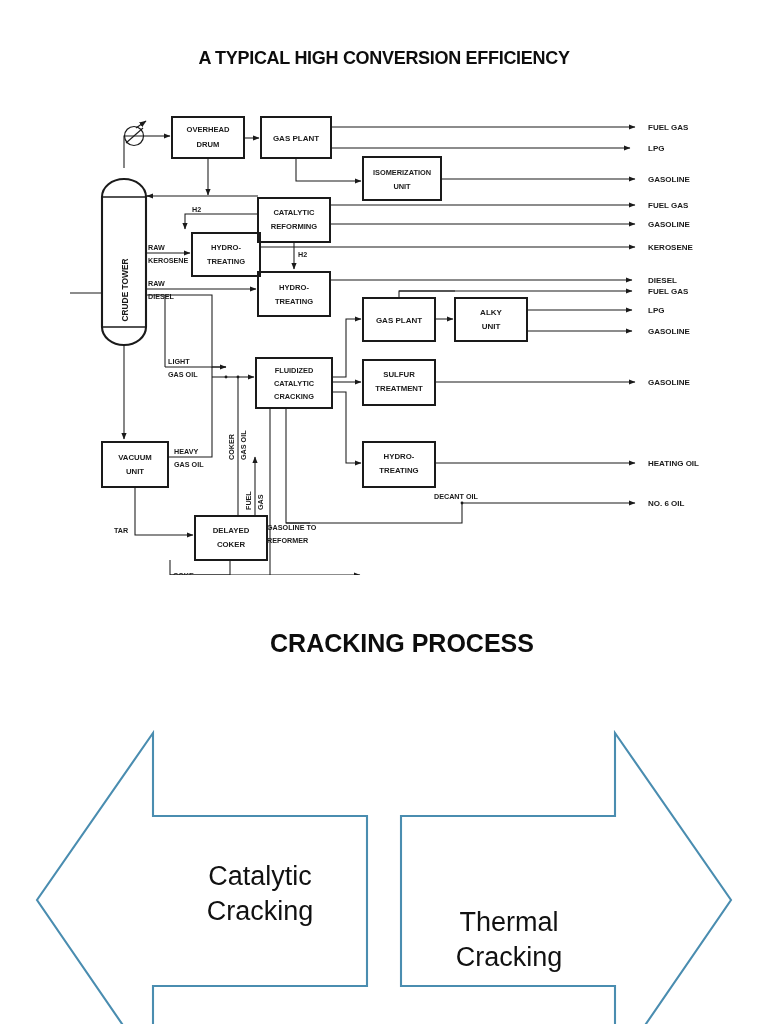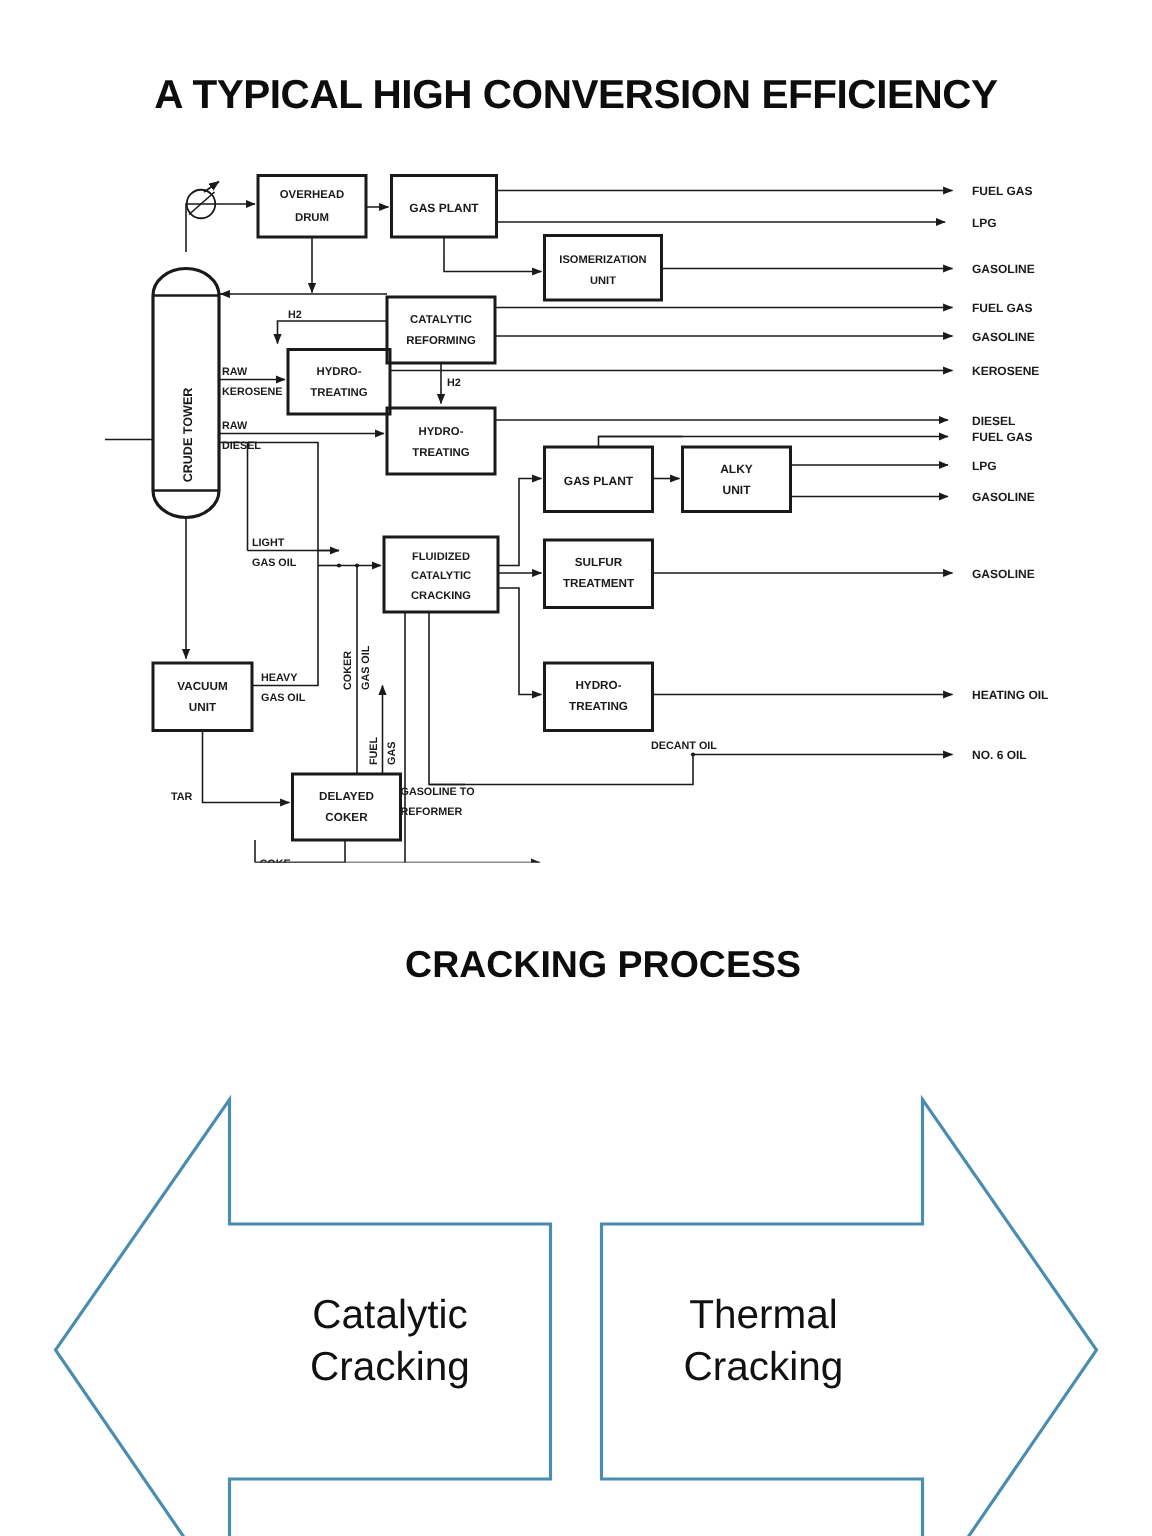--- a/index.html
+++ b/index.html
@@ -15,21 +15,21 @@
     position: relative;
     width: 768px;
     height: 1024px;
     background: #ffffff;
   }
   .title-main {
     position: absolute;
     left: 0; right: 0;
     top: 48px;
     text-align: center;
-    font-size: 27px;
+    font-size: 18px;
     font-weight: bold;
     letter-spacing: -0.3px;
     color: #0d0d0d;
     font-family: "Liberation Sans", sans-serif;
     white-space: nowrap;
   }
   .title-sub {
     position: absolute;
     left: 0; right: 0;
     top: 629px;
@@ -56,21 +56,21 @@
   }
   .chev-label {
     position: absolute;
     text-align: center;
     font-size: 27px;
     color: #111111;
     line-height: 1.28;
     font-family: "Liberation Sans", sans-serif;
   }
   #label-catalytic { left: 155px; top: 859px; width: 210px; }
-  #label-thermal   { left: 404px; top: 859px; width: 210px; }
+  #label-thermal   { left: 404px; top: 905px; width: 210px; }
 </style>
 </head>
 <body>
 
 <div id="page">
 
   <div class="title-main">A TYPICAL HIGH CONVERSION EFFICIENCY</div>
 
   <svg id="flow-diagram" viewBox="0 0 698 470">
     <defs>

